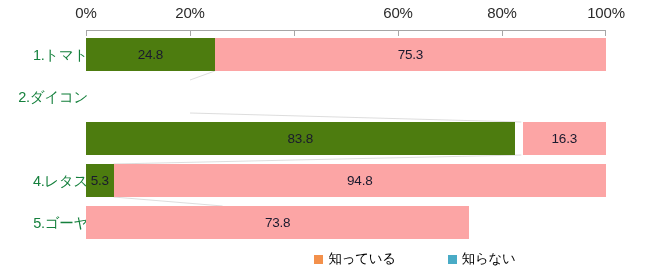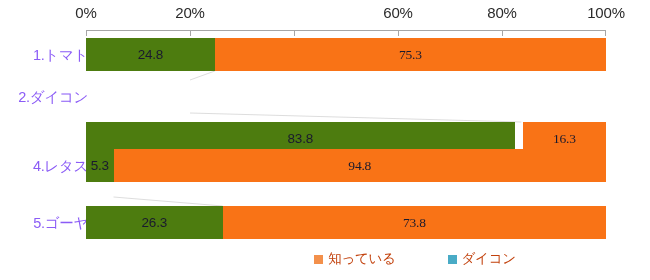--- a/index.html
+++ b/index.html
@@ -53,21 +53,21 @@
     left: 0;
     width: 650px;
     height: 33px;
   }
   .cat-label {
     position: absolute;
     right: 562px;           
     top: 50%;
     transform: translateY(-50%);
     font-size: 14.5px;
-    color: #8b5cf6;
+    color: #15803d;
     white-space: nowrap;
     text-align: right;
     letter-spacing: -0.3px;
   }
   .bar-track {
     position: absolute;
     left: 86px;
     top: 0;
     width: 520px;
     height: 33px;
@@ -75,21 +75,21 @@
   }
   .seg {
     height: 100%;
     position: relative;
     display: flex;
     align-items: center;
     justify-content: center;
     overflow: hidden;
   }
   .seg-know  { background: #4d7c0f; }
-  .seg-dont  { background: #f97316; font-family: Liberation Serif, serif; }
+  .seg-dont  { background: #fca5a5; }
   .seg-label {
     font-size: 13.5px;
     color: #1a1a2e;
     white-space: nowrap;
     letter-spacing: -0.2px;
   }
 
   
   .connector {
     position: absolute;
@@ -117,21 +117,21 @@
   }
   .legend-swatch {
     width: 9px;
     height: 9px;
     display: inline-block;
   }
   .legend-know { background: #F3904B; }
   .legend-dont { background: #49ABC6; }
   .legend-text {
     font-size: 13.5px;
-    color: #c2410c;
+    color: #000000;
     white-space: nowrap;
     letter-spacing: -0.3px;
   }
 </style>
 </head>
 <body>
 
 <div id="chart-root">
 
   <div class="x-axis"></div>
@@ -193,48 +193,45 @@
       <div class="row" style="top: 122px;">
         <div class="bar-track">
           <div class="seg seg-know" style="width: 83.7163%;">
             <span class="seg-label">83.8</span>
           </div>
           <div class="seg seg-dont" style="width: 16.2837%; margin-left: 8px;">
             <span class="seg-label">16.3</span>
           </div>
         </div>
       </div>
-      <div class="row" style="top: 149px;">
+      <div class="row" style="top: 164px;">
         <div class="cat-label">4.レタス</div>
         <div class="bar-track">
           <div class="seg seg-know" style="width: 5.29471%;">
             <span class="seg-label">5.3</span>
           </div>
           <div class="seg seg-dont" style="width: 94.7053%;">
             <span class="seg-label">94.8</span>
           </div>
         </div>
       </div>
       <div class="row" style="top: 206px;">
         <div class="cat-label">5.ゴーヤ</div>
         <div class="bar-track">
-          <div class="seg seg-know" style="width: 26.2737%;">
-            <span class="seg-label">26.3</span>
-          </div>
           <div class="seg seg-dont" style="width: 73.7263%;">
             <span class="seg-label">73.8</span>
           </div>
         </div>
       </div>
     </div>
 
   <div class="legend" id="legend">
       <div class="legend-item">
         <span class="legend-swatch legend-know"></span>
         <span class="legend-text">知っている</span>
       </div>
       <div class="legend-item">
         <span class="legend-swatch legend-dont"></span>
-        <span class="legend-text">ダイコン</span>
+        <span class="legend-text">知らない</span>
       </div>
     </div>
 
 </div>
 
 </body></html>

